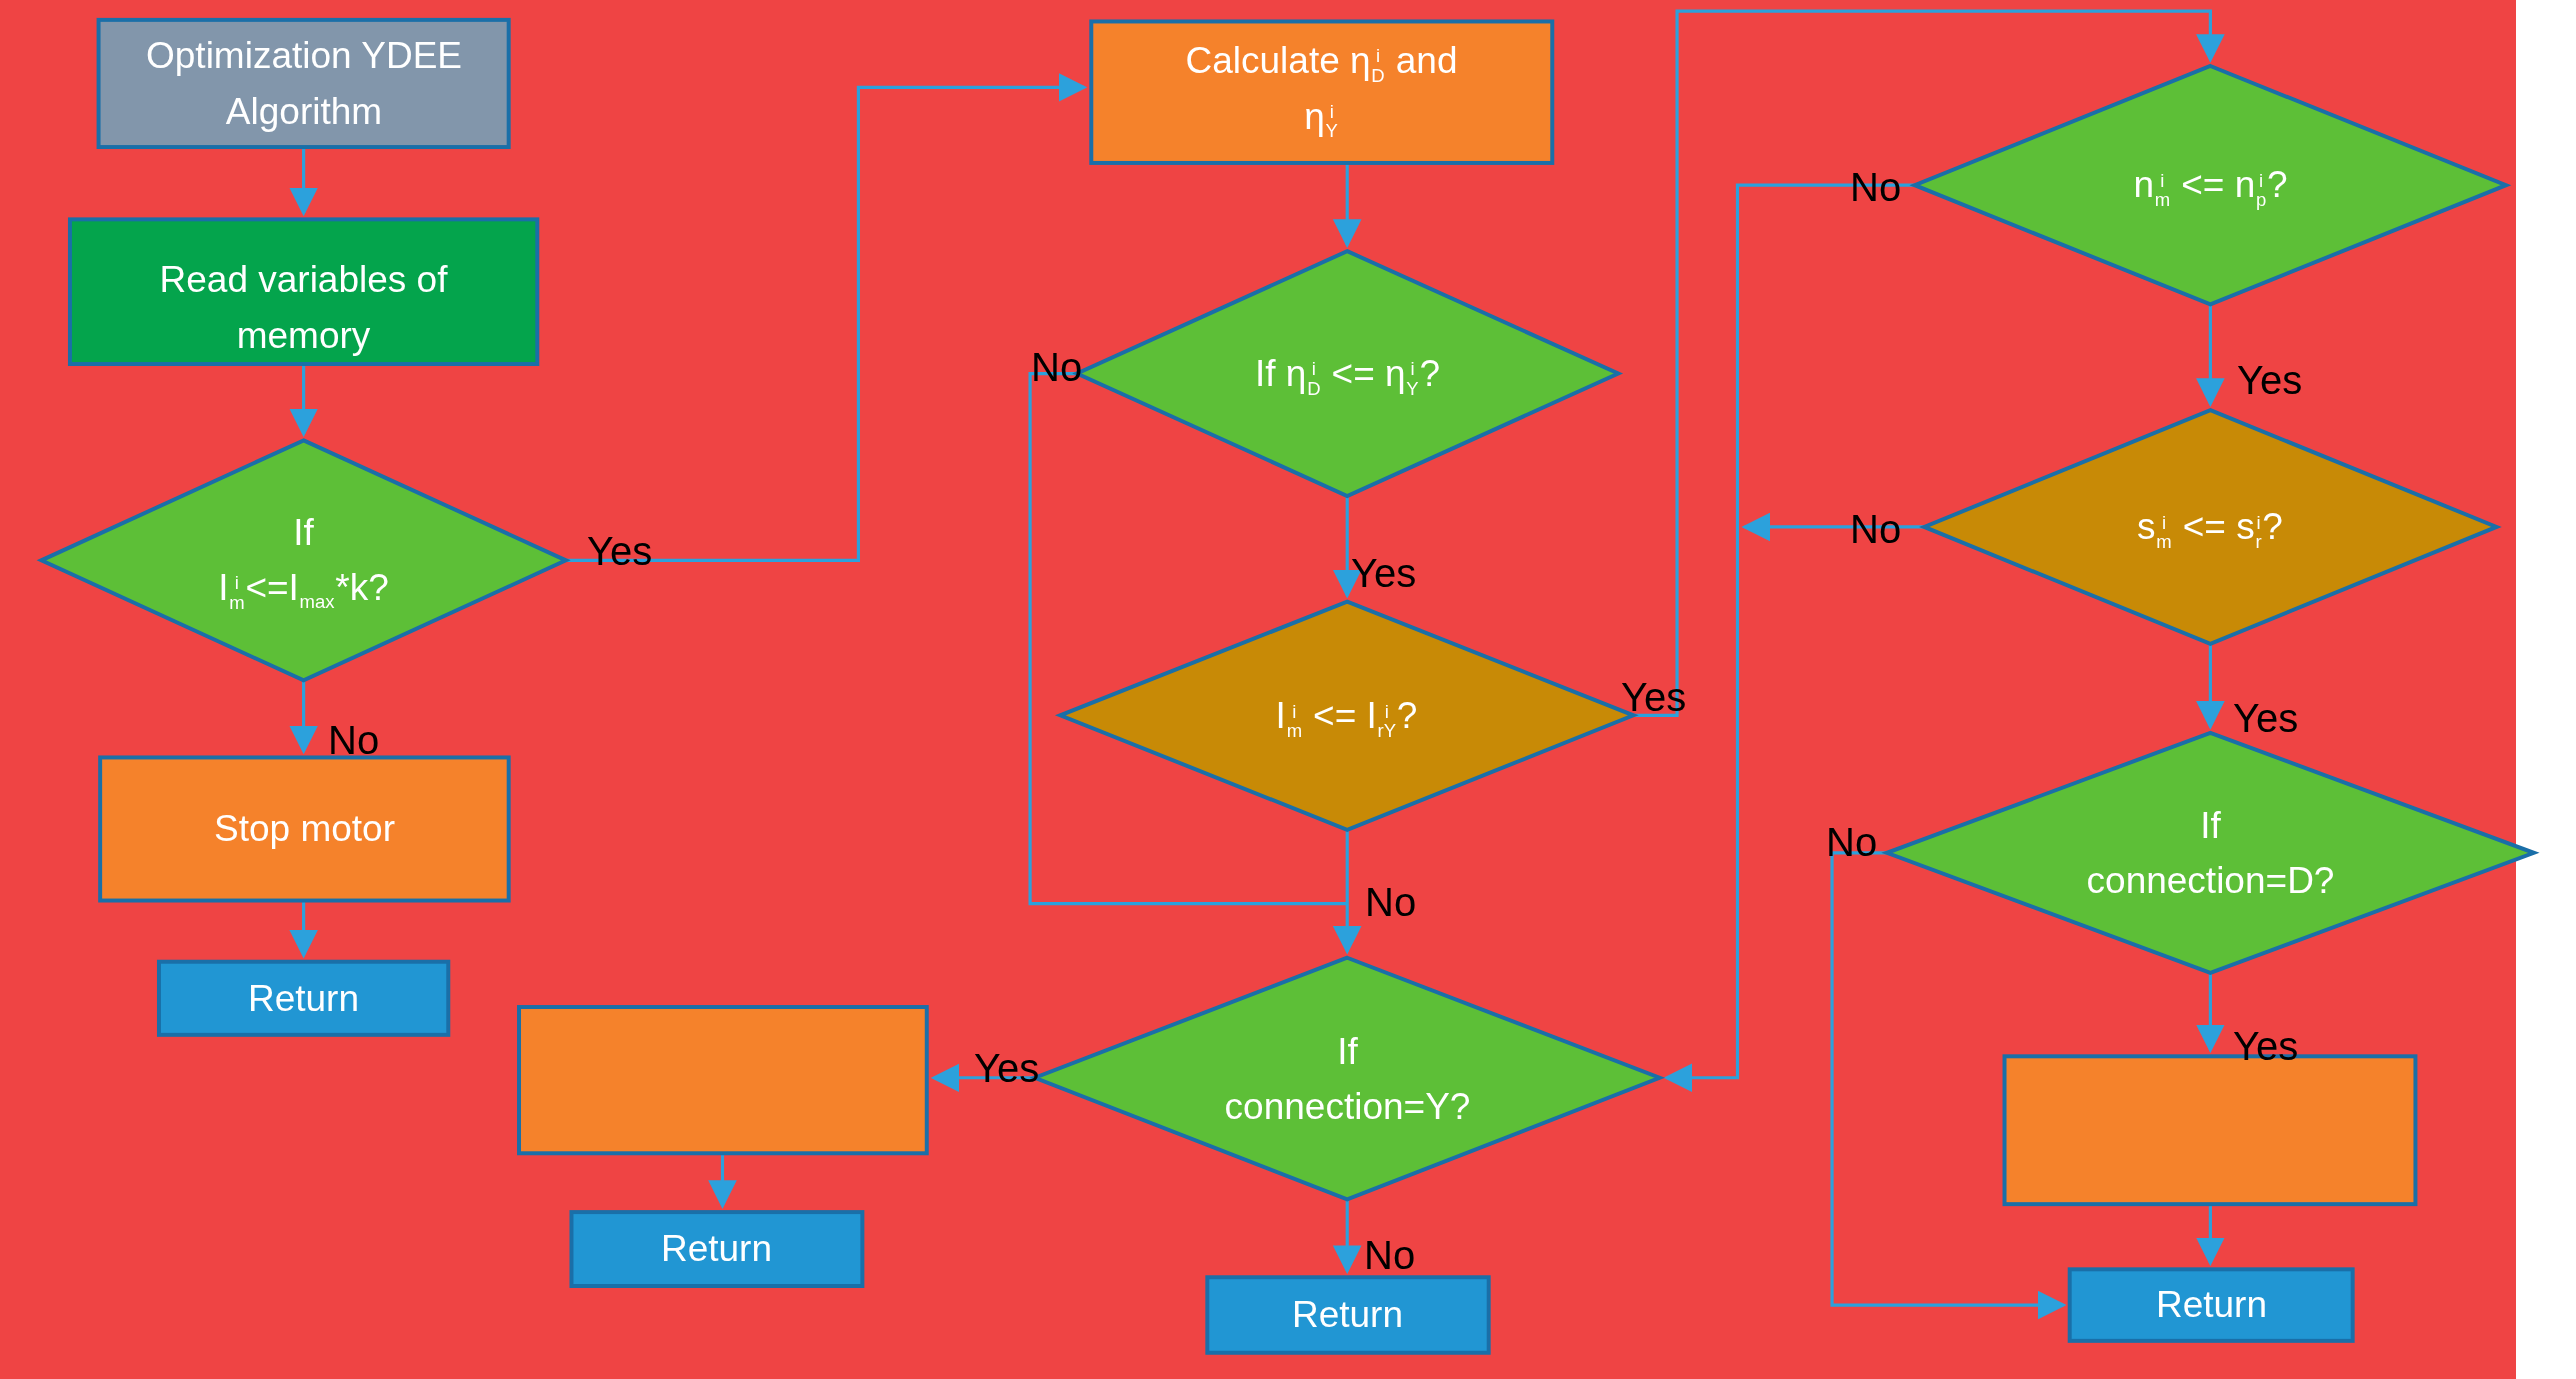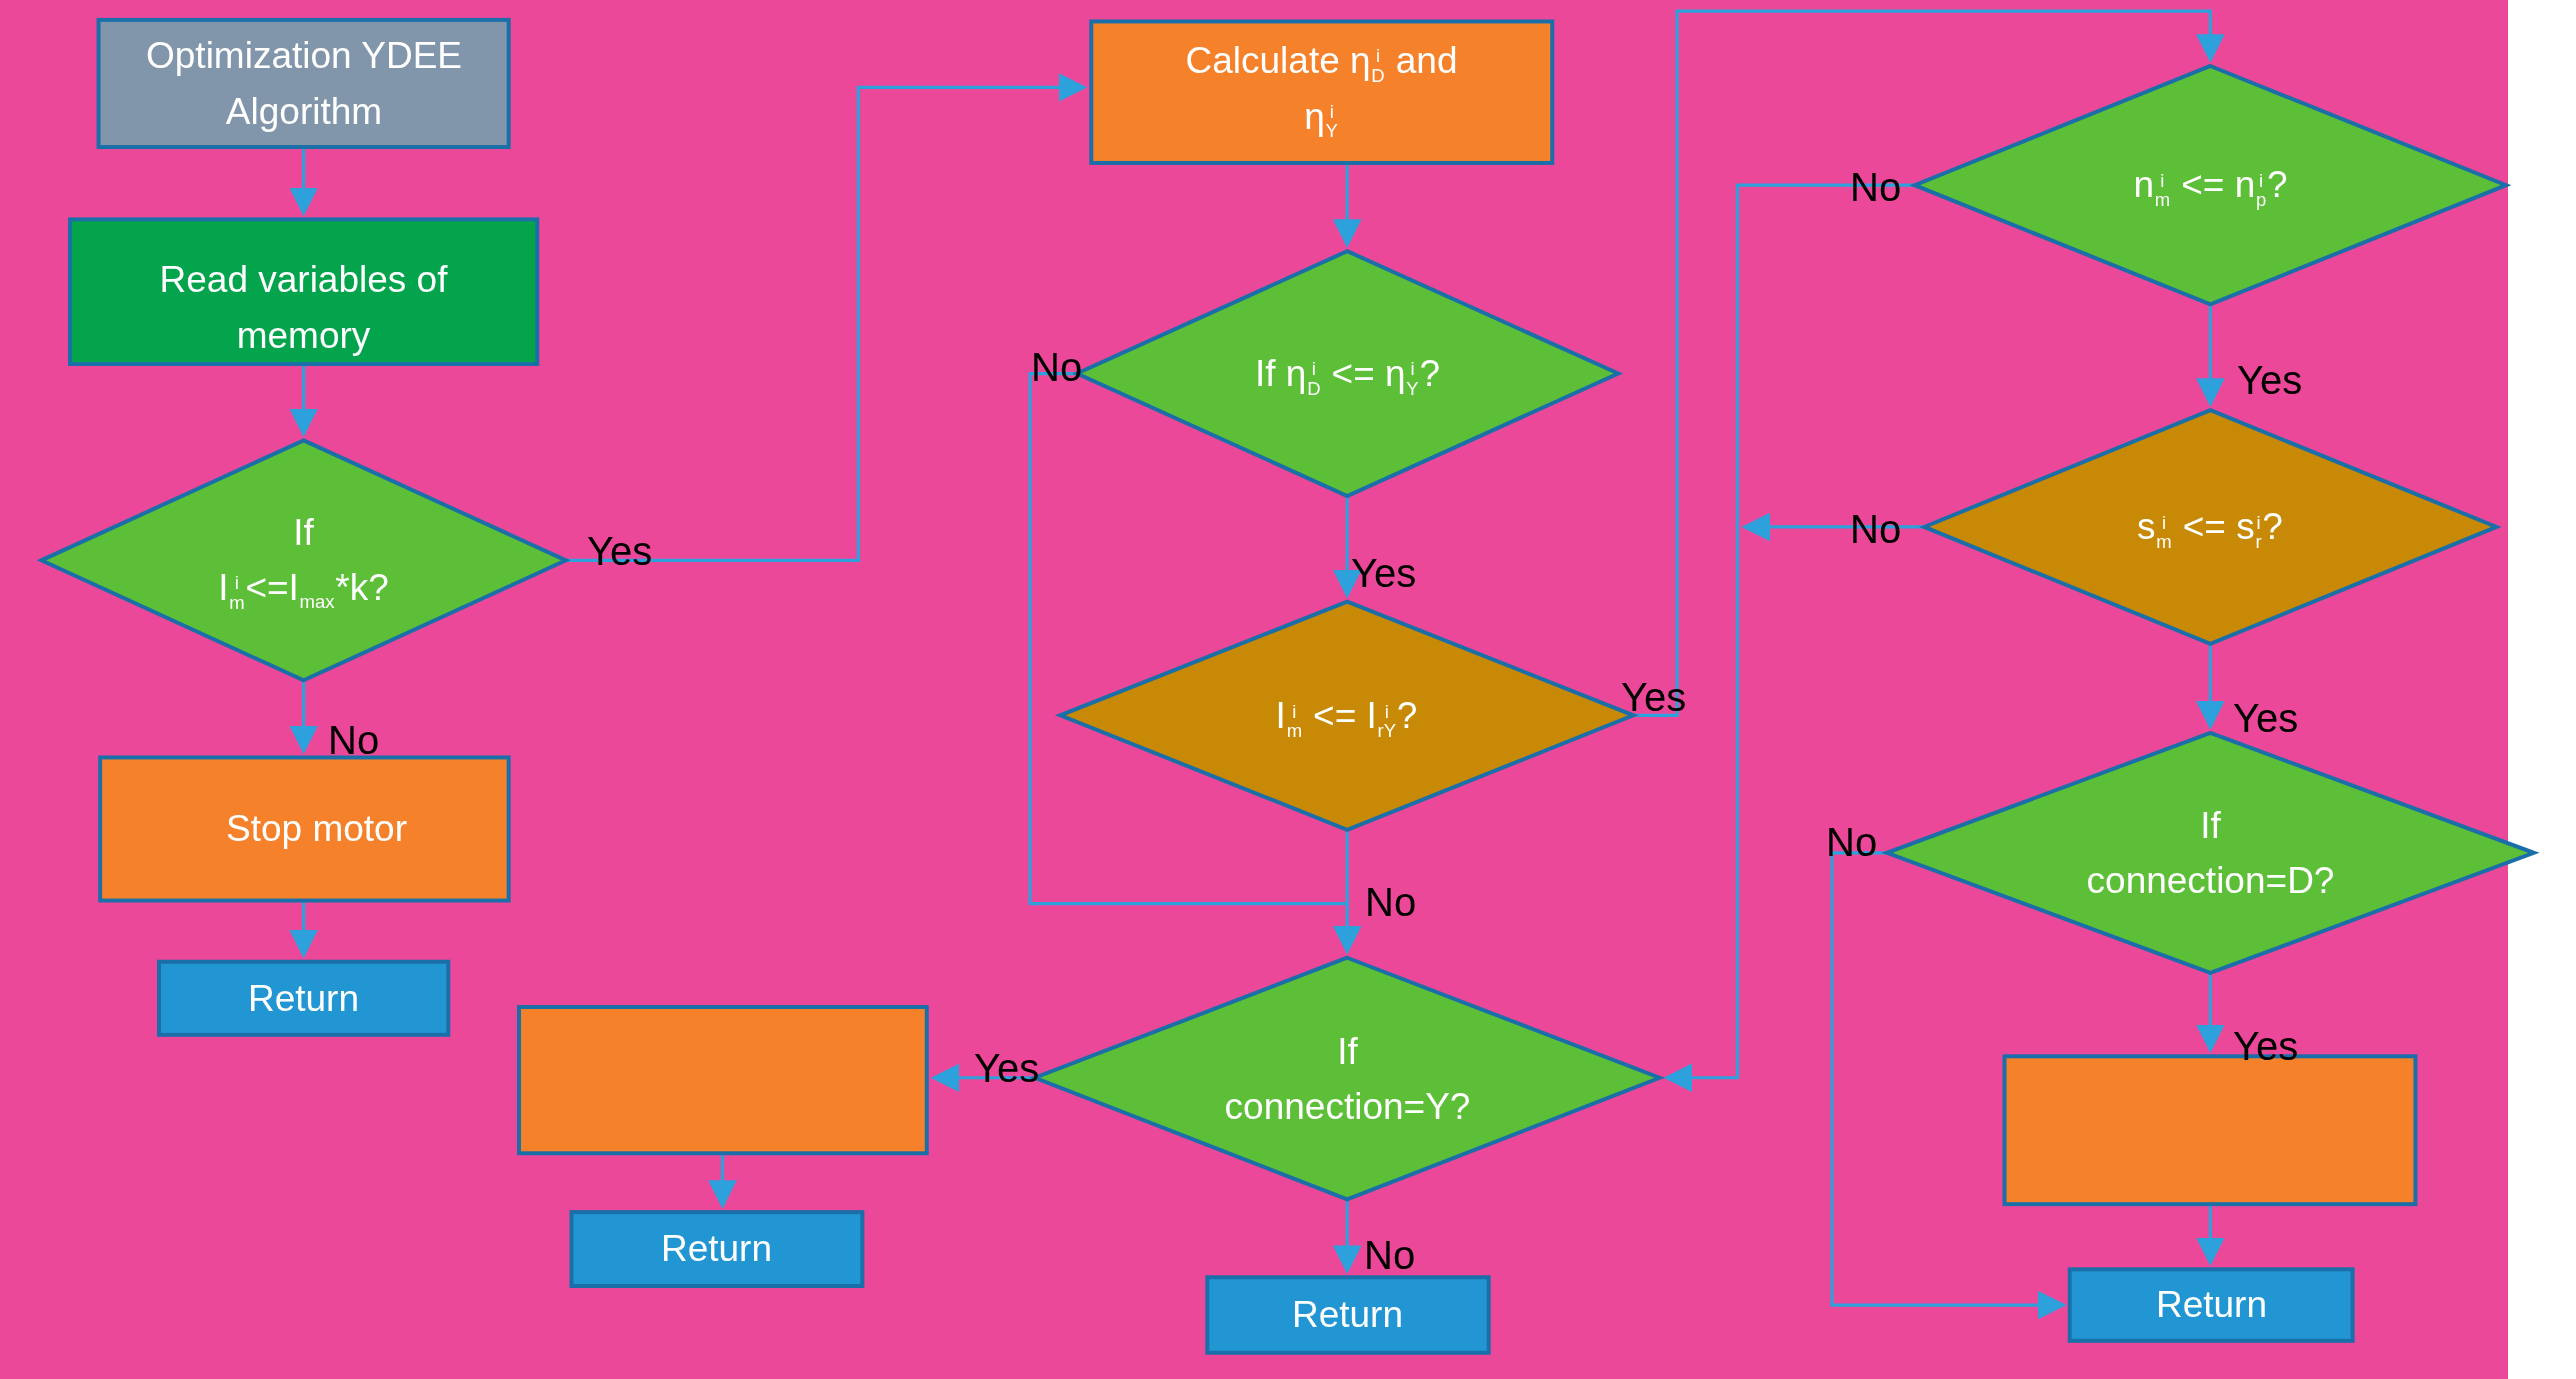--- a/index.html
+++ b/index.html
@@ -1,18 +1,18 @@
 <!DOCTYPE html>
 <html style="--c-slate: #8296AB; --c-green: #04A44C; --c-lightgreen: #5DBF37; --c-orange: #F5822B; --c-blue: #2196D3; --c-gold: #C88A06; --c-line: #2CA1DC; --c-border: #1A6FA8; --c-label_text: #000000; --c-node_text: #FFFFFF;font-size:12.7px"><head>
 <meta charset="utf-8">
 <style>
   html,body{margin:0;padding:0;background:#ffffff;}
   body{width:2576px;height:1379px;overflow:hidden;
        font-family:"Liberation Sans", sans-serif;}
-  .canvas{position:relative;width:2508px;height:1379px;background:#ec4899;}
+  .canvas{position:relative;width:2508px;height:1379px;background:#ef4444;padding-left:8px;}
   .canvas > svg{position:absolute;left:0;top:0;}
 
   
   .shape{stroke:var(--c-border);stroke-width:5;}
   .f-slate{fill:var(--c-slate);}
   .f-green{fill:var(--c-green);}
   .f-lightgreen{fill:var(--c-lightgreen);}
   .f-orange{fill:var(--c-orange);}
   .f-blue{fill:var(--c-blue);}
   .f-gold{fill:var(--c-gold);}
@@ -89,21 +89,21 @@
       <div class="tline"><span>Algorithm</span></div>
     </div>
   <div class="nlabel" style="left:70px;top:235px;width:467px;height:145px">
       <div class="tline"><span>Read variables of</span></div>
       <div class="tline"><span>memory</span></div>
     </div>
   <div class="nlabel" style="left:41px;top:440px;width:525px;height:240px">
       <div class="tline"><span>If</span></div>
       <div class="tline"><span>I</span><span class="ss"><span>i</span><span>m</span></span><span>&lt;=I</span><span class="ss"><span></span><span>max</span></span><span>*k?</span></div>
     </div>
-  <div class="nlabel" style="left:112px;top:757px;width:409px;height:143px">
+  <div class="nlabel" style="left:100px;top:757px;width:409px;height:143px">
       <div class="tline"><span>Stop motor</span></div>
     </div>
   <div class="nlabel" style="left:159px;top:962px;width:289px;height:73px">
       <div class="tline"><span>Return</span></div>
     </div>
   <div class="nlabel" style="left:1091px;top:18px;width:461px;height:141px">
       <div class="tline"><span>Calculate η</span><span class="ss"><span>i</span><span>D</span></span><span> and</span></div>
       <div class="tline"><span>η</span><span class="ss"><span>i</span><span>Y</span></span></div>
     </div>
   <div class="nlabel" style="left:1077px;top:251px;width:541px;height:245px">

